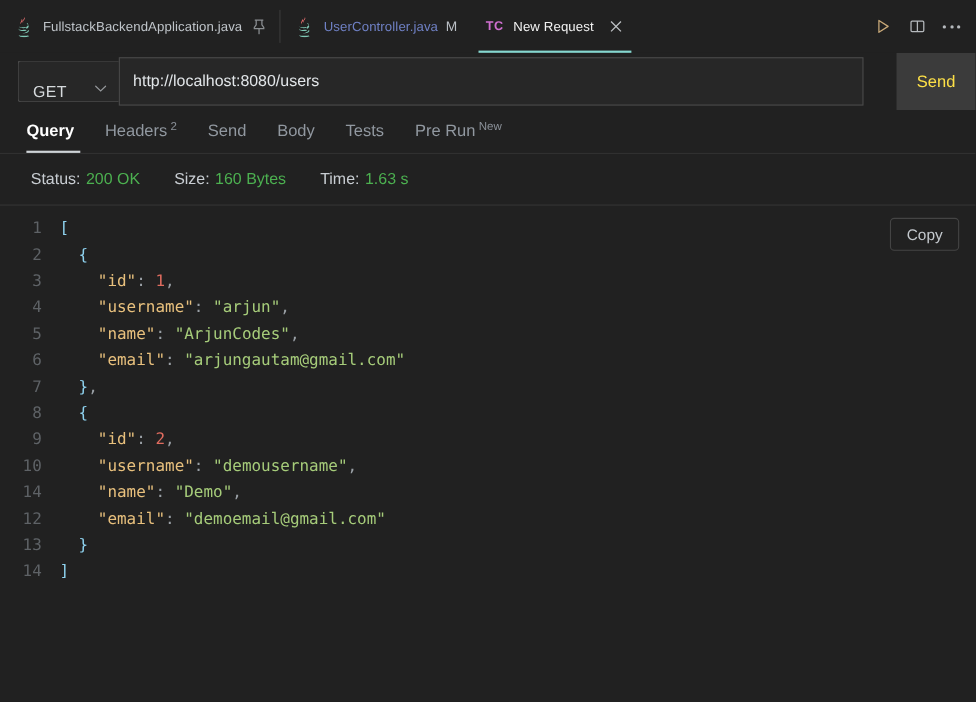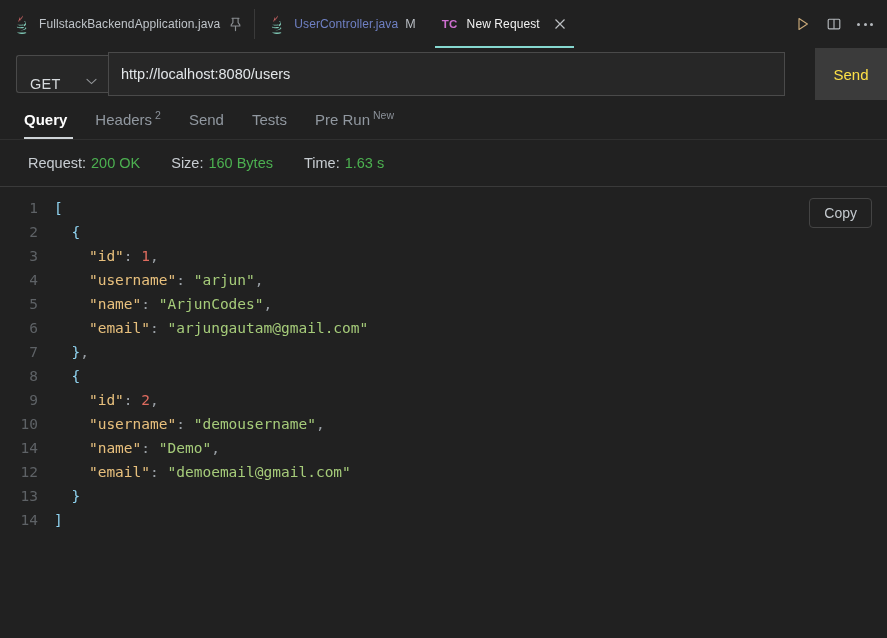--- a/index.html
+++ b/index.html
@@ -297,32 +297,35 @@
       <span>Query</span>
     </div>
     <div class="rtab">
       <span>Headers</span>
       <span class="sup">2</span>
     </div>
     <div class="rtab">
       <span>Send</span>
     </div>
     <div class="rtab">
+      <span>Body</span>
+    </div>
+    <div class="rtab">
       <span>Tests</span>
     </div>
     <div class="rtab">
       <span>Pre Run</span>
       <span class="sup">New</span>
     </div>
   </div>
 
 
   <div class="statusbar">
     <div class="stat">
-      <span>Request:</span><span class="val">200 OK</span>
+      <span>Status:</span><span class="val">200 OK</span>
     </div>
     <div class="stat">
       <span>Size:</span><span class="val">160 Bytes</span>
     </div>
     <div class="stat">
       <span>Time:</span><span class="val">1.63 s</span>
     </div>
   </div>
 
   <div class="code-wrap">

